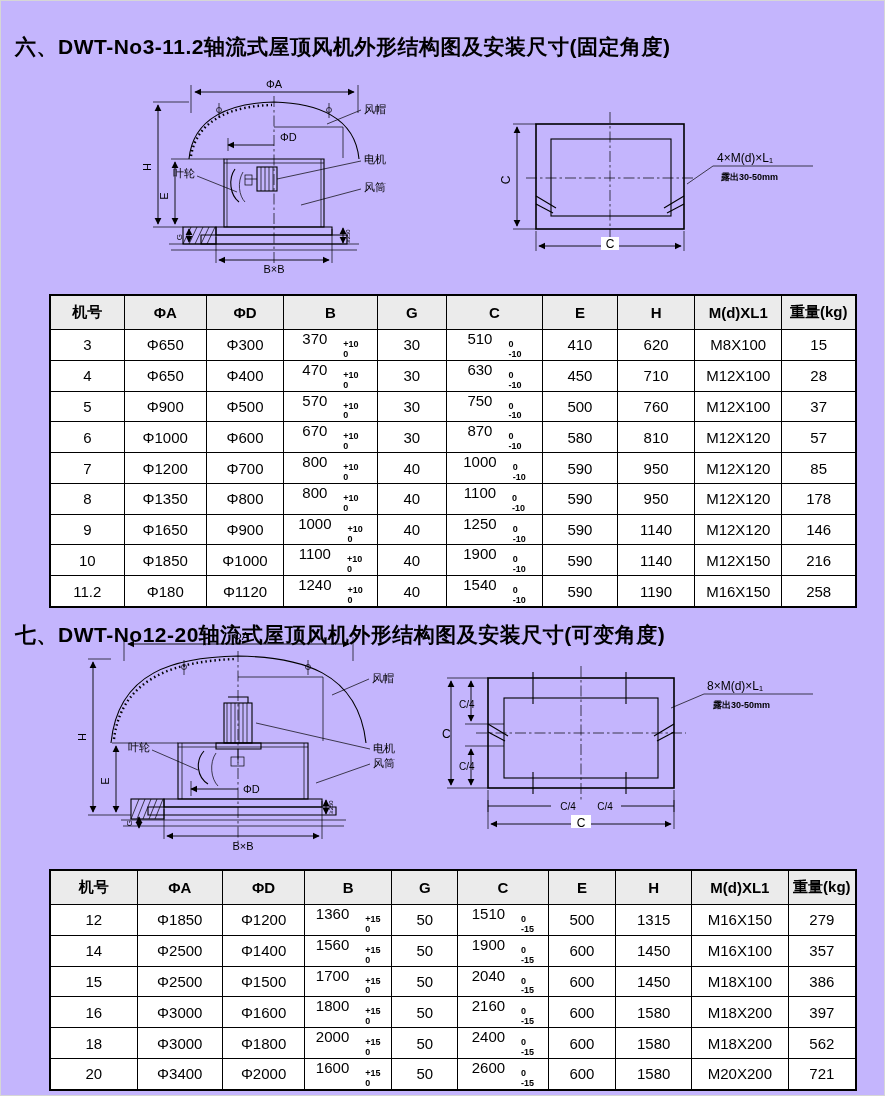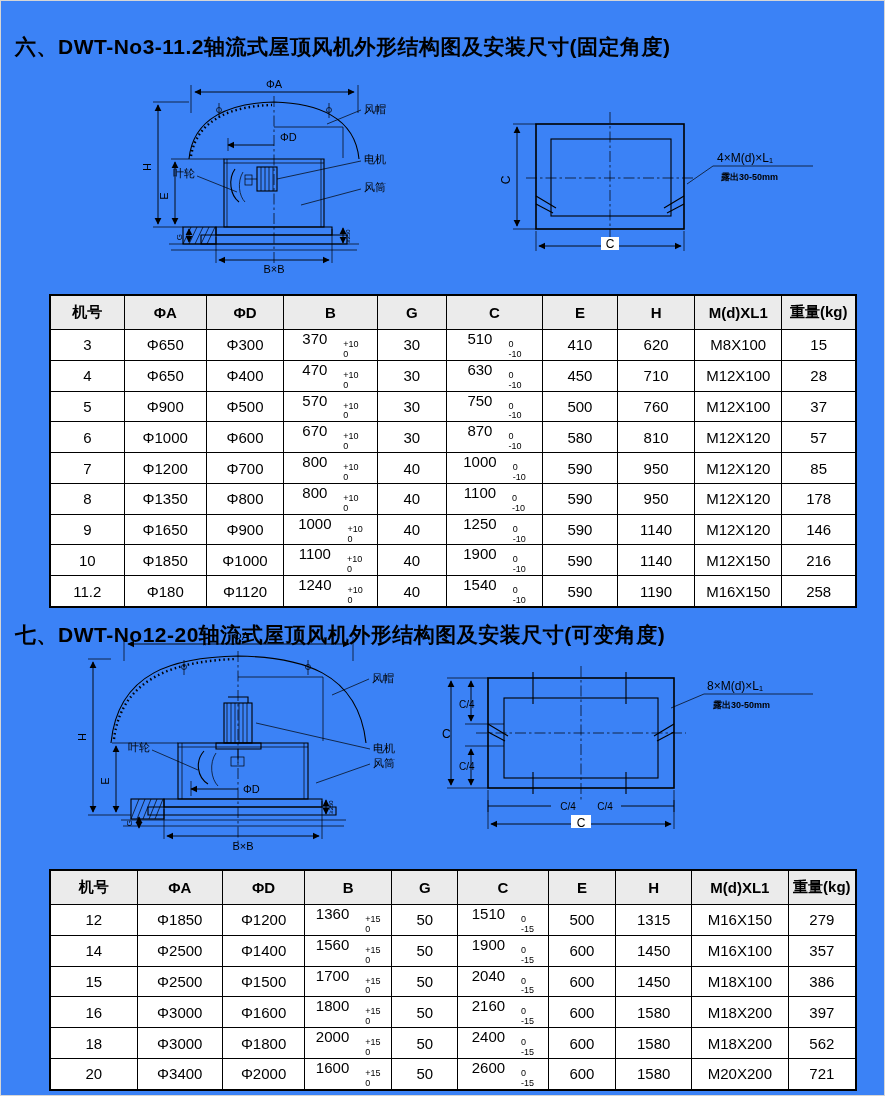--- a/index.html
+++ b/index.html
@@ -1,18 +1,18 @@
 <!DOCTYPE html>
 <html><head>
 <meta charset="utf-8">
 <style>
   html,body{margin:0;padding:0;background:#f2f2f2;}
   .page{
     position:relative;width:885px;height:1096px;margin:0 auto;
-    background:#3b82f6;border:1px solid #d6d6d6;box-sizing:border-box;
+    background:#c4b5fd;border:1px solid #d6d6d6;box-sizing:border-box;
     font-family:"Liberation Sans","DejaVu Sans",sans-serif;color:#000;overflow:hidden;
   }
   .sec-title{
     position:absolute;left:14px;margin:0;font-size:21px;font-weight:bold;
     letter-spacing:0.5px;color:#000;white-space:nowrap;
   }
   #title1{top:32px}
   #title2{top:620px}
 
   svg{position:absolute;overflow:visible}
@@ -39,21 +39,21 @@
     background:#ebebeb;border:1.5px solid #000;font-size:15px;font-weight:bold;
     height:29px;padding:2px;text-align:center;
   }
   .spec-table td{
     border:1.5px solid #000;font-size:15px;padding:0;text-align:center;white-space:nowrap;
   }
   #table1 td{height:26px}
   #table2 td{height:28px}
   .tol{
     display:inline-flex;flex-direction:column;align-items:flex-start;
-    font-size:9px;line-height:1.1;vertical-align:-3px;margin-left:16px;font-weight:normal;
+    font-size:9px;line-height:1.1;vertical-align:-3px;margin-left:16px;font-weight:bold;
   }
 </style>
 </head>
 <body>
 
 <div class="page">
 
   <h2 class="sec-title" id="title1">六、DWT-No3-11.2轴流式屋顶风机外形结构图及安装尺寸(固定角度)</h2>
 
   <svg style="left:130px;top:78px" width="320" height="196" viewBox="0 0 320 196">

